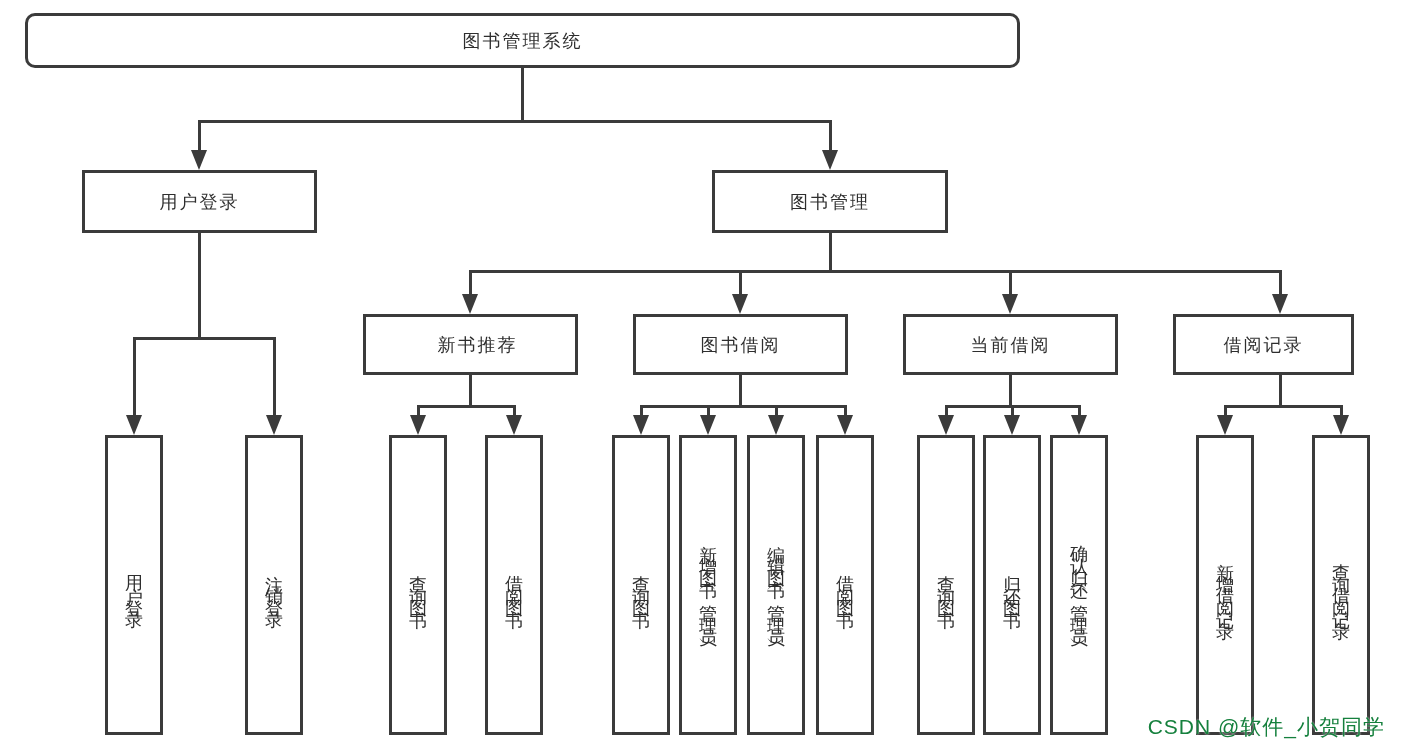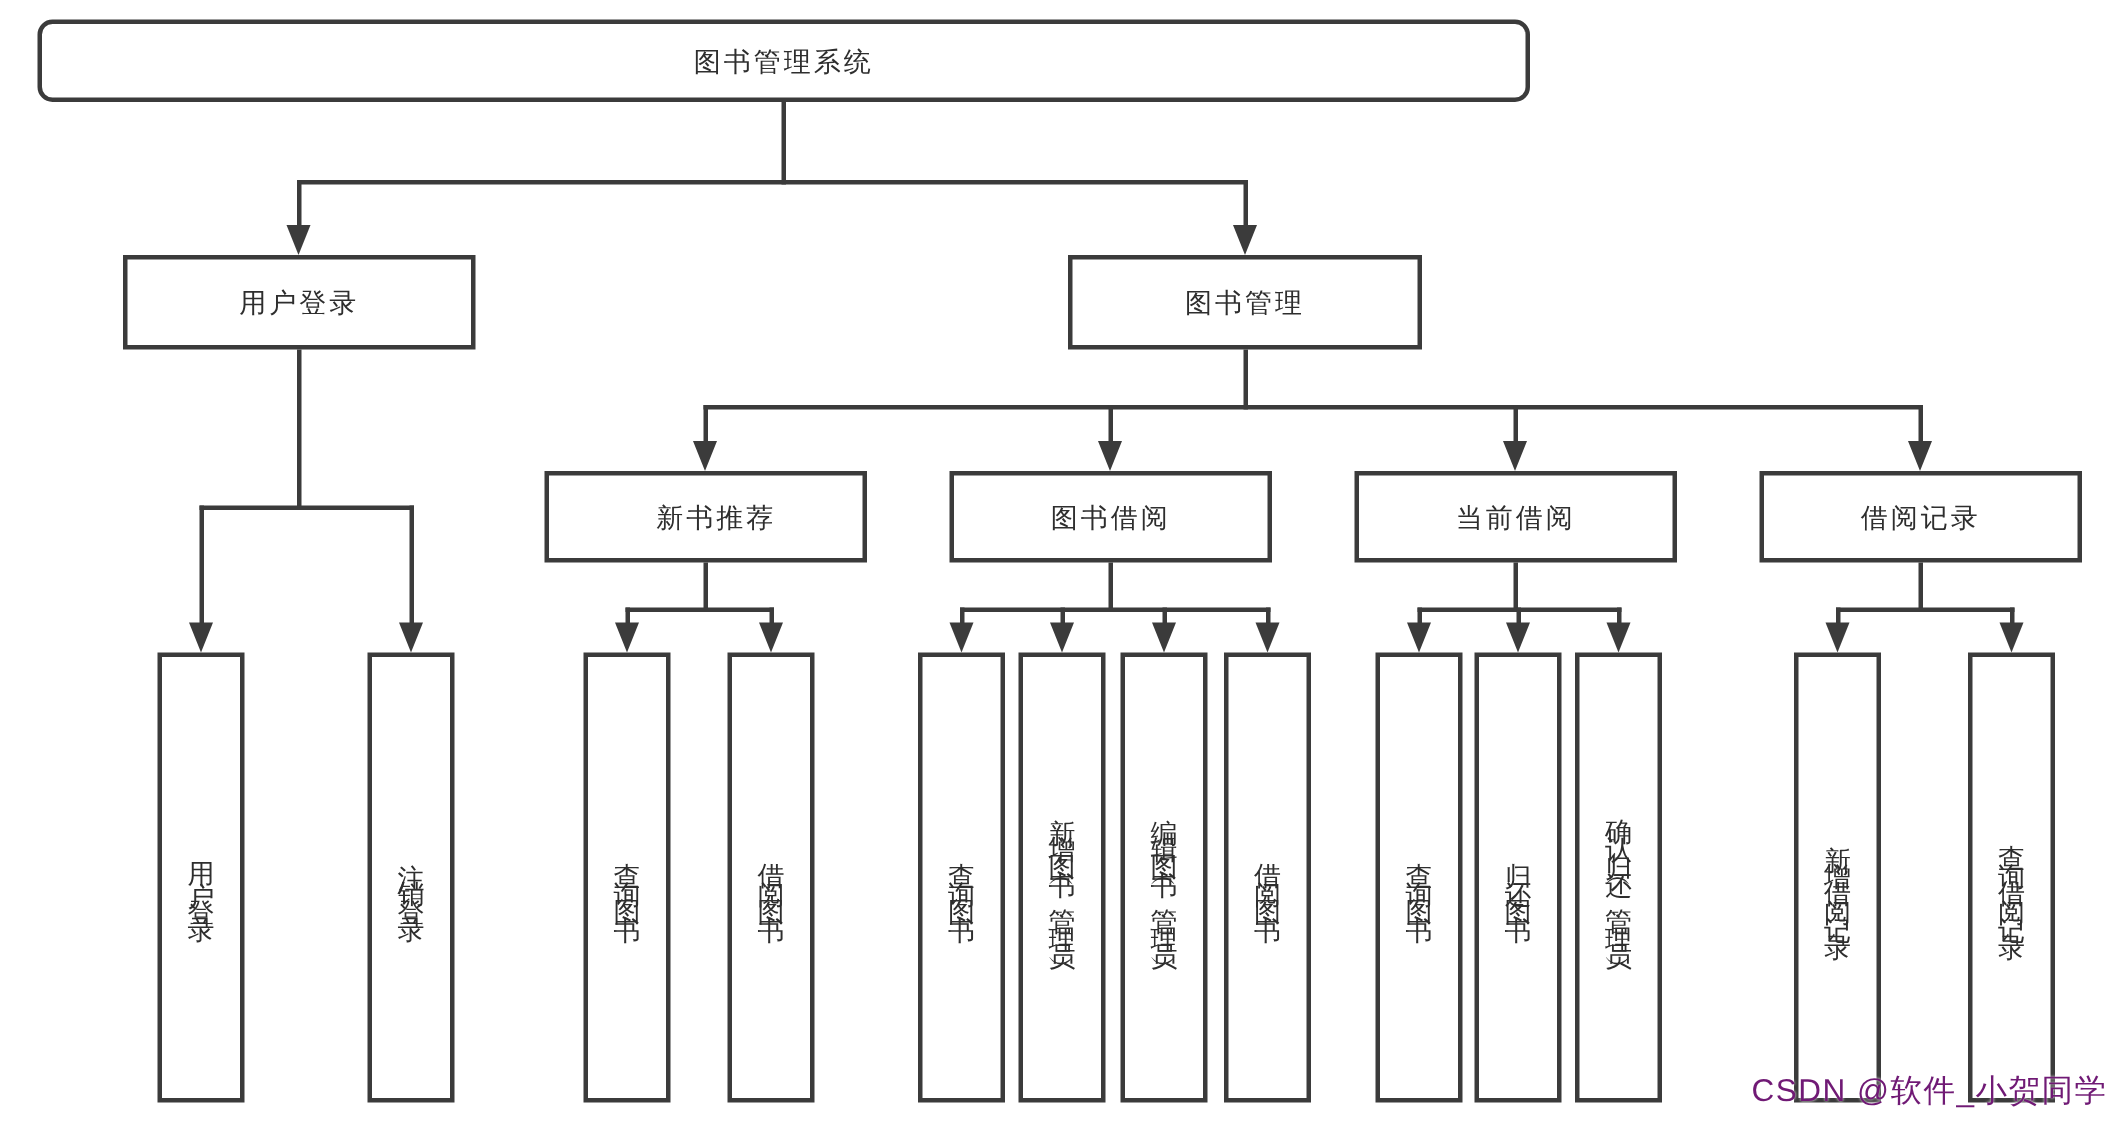--- a/index.html
+++ b/index.html
@@ -29,39 +29,39 @@
   .hline, .vline { position:absolute; background:#3b3b3b; }
   .hline { height:3px; }
   .vline { width:3px; }
   .arrow {
     position:absolute; width:0; height:0;
     border-left:8px solid transparent;
     border-right:8px solid transparent;
     border-top:20px solid #3b3b3b;
   }
   .watermark {
-    position:absolute; right:0; bottom:6px;
-    font-size:21px; color:#701a75; letter-spacing:1px;
+    position:absolute; right:20px; bottom:6px;
+    font-size:21px; color:#15803d; letter-spacing:1px;
     text-shadow:0 0 2px #ffffff;
   }
 </style>
 </head>
 <body>
 
 <div class="canvas">
 
   <div class="box" style="left:25px; top:13px; width:995px; height:55px;border-radius:10px;">图书管理系统</div>
 
   <div class="box" style="left:82px; top:170px; width:235px; height:63px;">用户登录</div>
   <div class="box" style="left:712px; top:170px; width:236px; height:63px;text-align:center;">图书管理</div>
 
   <div class="box" style="left:363px; top:314px; width:215px; height:61px;padding-left:14px;">新书推荐</div>
   <div class="box" style="left:633px; top:314px; width:215px; height:61px;">图书借阅</div>
   <div class="box" style="left:903px; top:314px; width:215px; height:61px;">当前借阅</div>
-  <div class="box" style="left:1173px; top:314px; width:215px; height:61px;">借阅记录</div>
+  <div class="box" style="left:1173px; top:314px; width:181px; height:61px;">借阅记录</div>
 
   <div class="leaf" style="left:105px;">
     <span class="vtext">用户登录</span>
   </div>
   <div class="leaf" style="left:245px;">
     <span class="vtext">注销登录</span>
   </div>
 
   <div class="leaf" style="left:389px;">
     <span class="vtext">查询图书</span>

